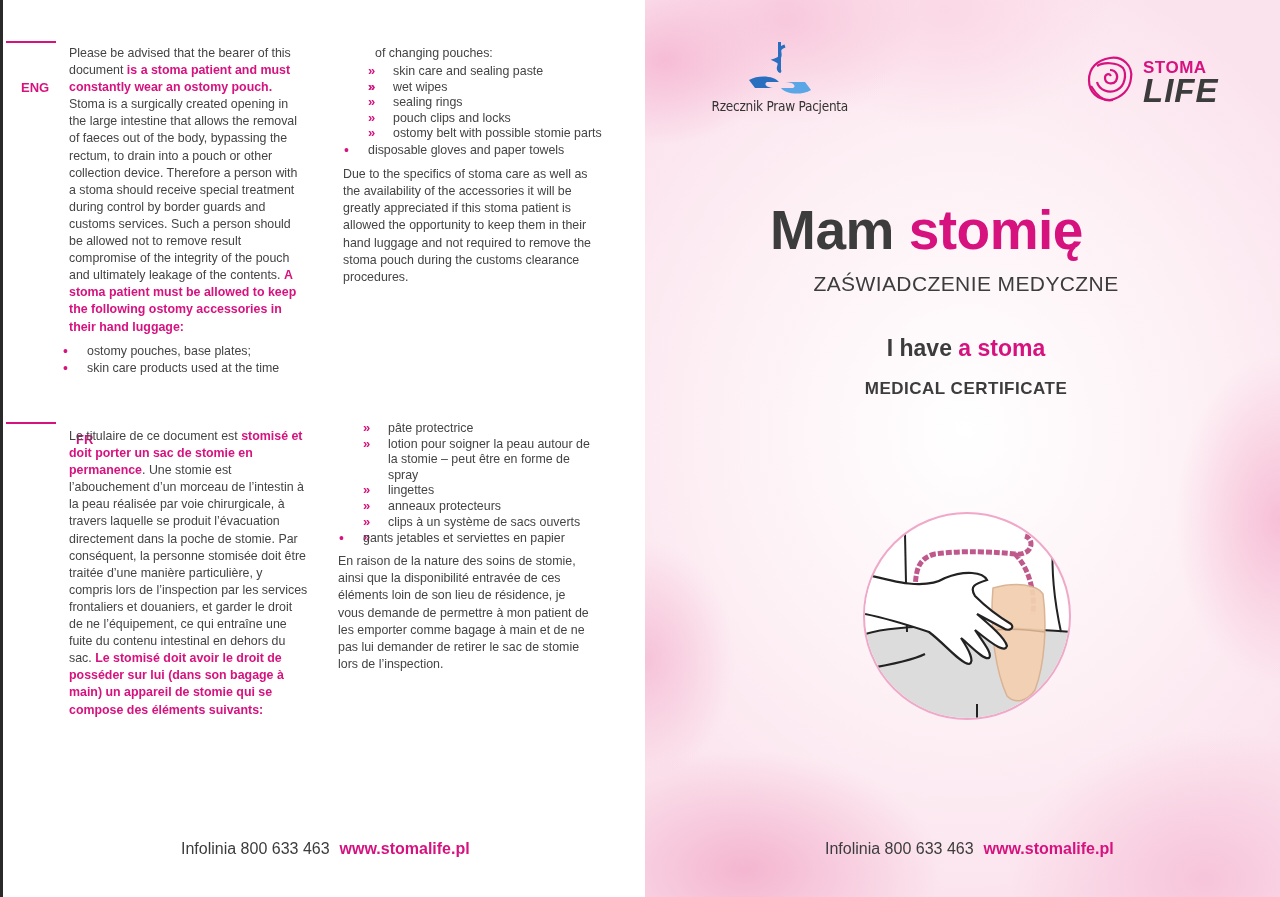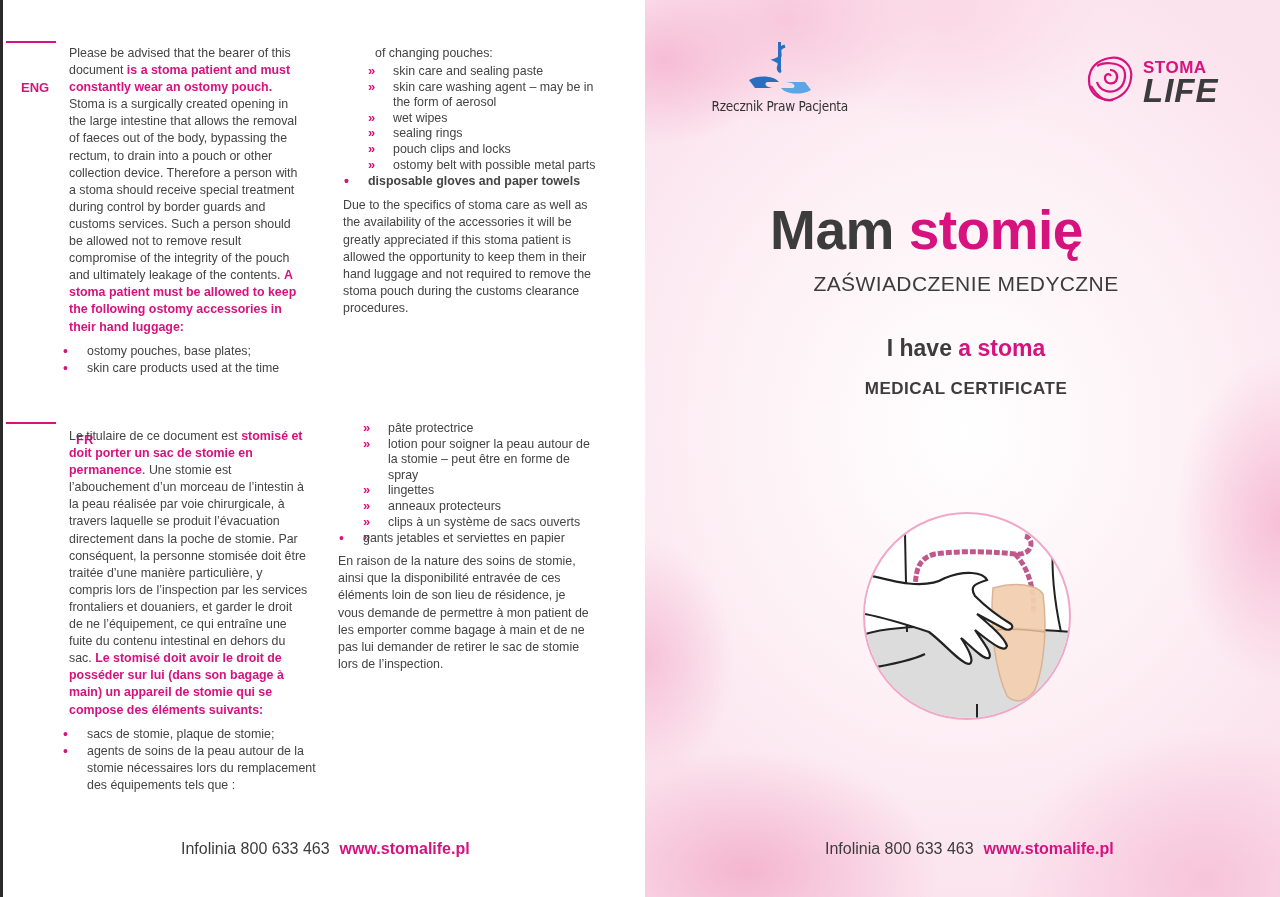--- a/index.html
+++ b/index.html
@@ -61,41 +61,37 @@
     <ul class="bullets">
       <li>ostomy pouches, base plates;</li>
       <li>skin care products used at the time</li>
     </ul>
   </div>
 
   <div class="col" style="left:365px; top:38px; width:235px;">
     <p style="margin-bottom:2px;">of changing pouches:</p>
     <ul class="chev">
       <li><span class="ci">»</span><span>skin care and sealing paste</span></li>
-      <li><span class="ci">»</span><span>skin care washing agent – may be in the form of aerosol</span></li>
+      <li><span class="ci">»</span></li>
       <li><span class="ci">»</span><span>wet wipes</span></li>
       <li><span class="ci">»</span><span>sealing rings</span></li>
       <li><span class="ci">»</span><span>pouch clips and locks</span></li>
-      <li><span class="ci">»</span><span>ostomy belt with possible metal parts</span></li>
+      <li><span class="ci">»</span><span>ostomy belt with possible stomie parts</span></li>
     </ul>
-    <ul class="bullets" style="margin-left:-25px;font-weight:bold;">
+    <ul class="bullets" style="margin-left:-25px;">
       <li>disposable gloves and paper towels</li>
     </ul>
     <p style="margin-left:-25px;">Due to the specifics of stoma care as well as the availability of the accessories it will be greatly appreciated if this stoma patient is allowed the opportunity to keep them in their hand luggage and not required to remove the stoma pouch during the customs clearance procedures.</p>
   </div>
 
   <div class="lang-rule" style="top:422px;"></div>
   <div class="lang-tag" style="left:33px; top:432px;padding-left:40px;">FR</div>
 
   <div class="col" style="left:59px; top:421px; width:254px;">
     <p><span>Le titulaire de ce document est </span><span class="pink b">stomisé et doit porter un sac de stomie en permanence</span><span>. Une stomie est l’abouchement d’un morceau de l’intestin à la peau réalisée par voie chirurgicale, à travers laquelle se produit l’évacuation directement dans la poche de stomie. Par conséquent, la personne stomisée doit être traitée d’une manière particulière, y compris lors de l’inspection par les services frontaliers et douaniers, et garder le droit de ne l’équipement, ce qui entraîne une fuite du contenu intestinal en dehors du sac. </span><span class="pink b">Le stomisé doit avoir le droit de posséder sur lui (dans son bagage à main) un appareil de stomie qui se compose des éléments suivants:</span></p>
-    <ul class="bullets">
-      <li>sacs de stomie, plaque de stomie;</li>
-      <li>agents de soins de la peau autour de la stomie nécessaires lors du remplacement des équipements tels que :</li>
-    </ul>
   </div>
 
   <div class="col" style="left:360px; top:421px; width:235px;">
     <ul class="chev">
       <li><span class="ci">»</span><span>pâte protectrice</span></li>
       <li><span class="ci">»</span><span>lotion pour soigner la peau autour de la stomie – peut être en forme de spray</span></li>
       <li><span class="ci">»</span><span>lingettes</span></li>
       <li><span class="ci">»</span><span>anneaux protecteurs</span></li>
       <li><span class="ci">»</span><span>clips à un système de sacs ouverts</span></li>
       <li><span class="ci">»</span></li>

